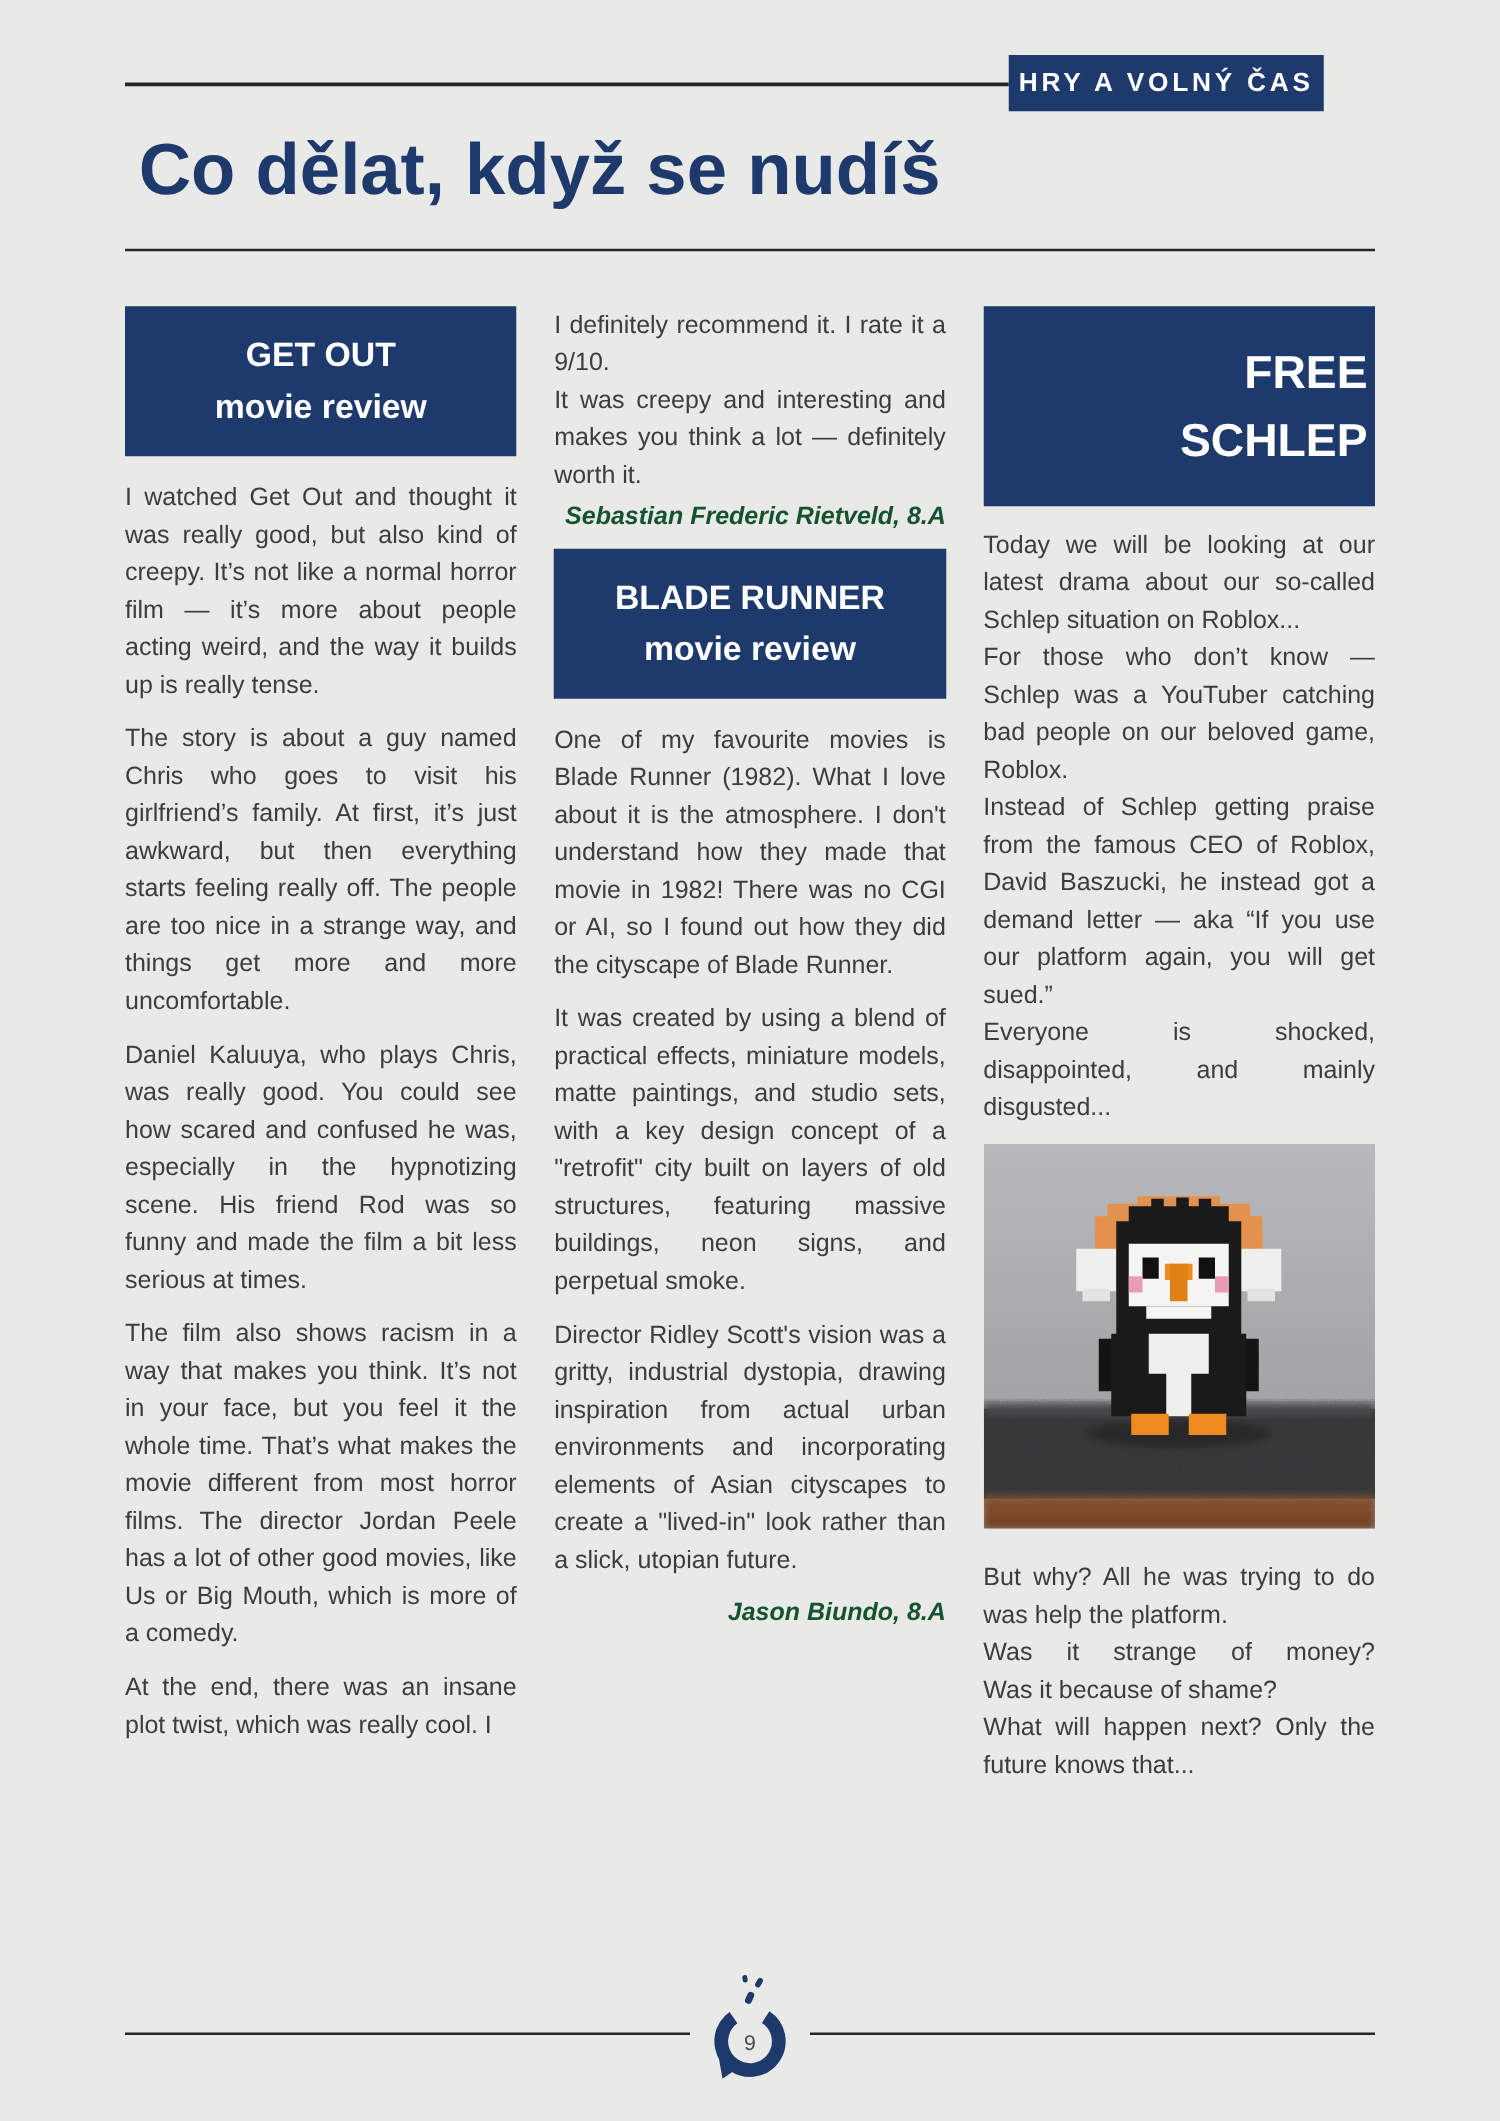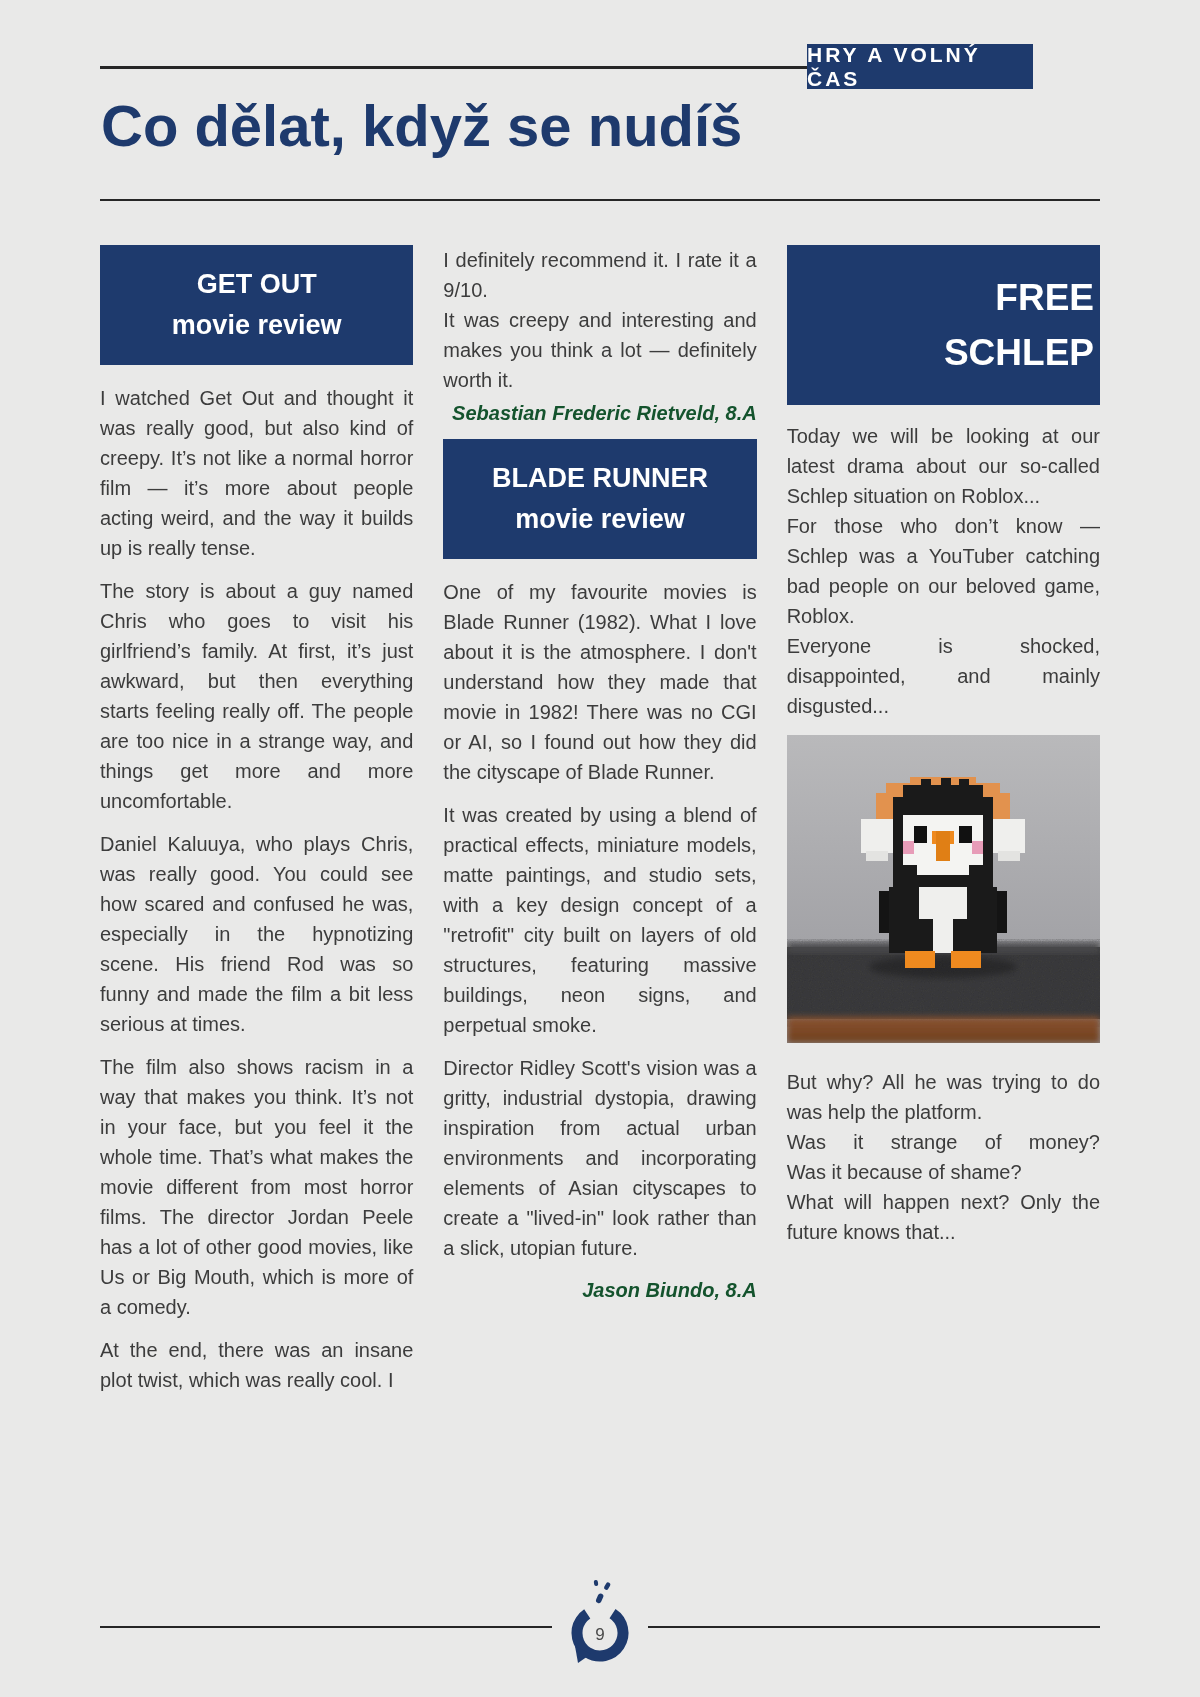--- a/index.html
+++ b/index.html
@@ -5,26 +5,26 @@
   html,body { margin:0; padding:0; }
   body { font-family:"Liberation Sans", sans-serif; }
   .page {
     position:relative; width:1200px; height:1697px;
     background:#e9e9e8; overflow:hidden;
   }
 
   
   .top-rule { position:absolute; left:100px; top:66px; width:707px; height:3px; background:#262626; }
   .section-badge {
-    position:absolute; left:807px; top:44px; width:226px; height:45px;
+    position:absolute; left:807px; top:44px; width:252px; height:45px;
     background:#1e3a6d; color:#ffffff; font-weight:700; font-size:21px;
     letter-spacing:3px; display:flex; align-items:center; justify-content:center;
   }
   .page-title {
-    position:absolute; left:97px; top:88px; margin:4px;
+    position:absolute; left:97px; top:88px; margin:14px;
     color:#1e3a6d; font-size:58px; font-weight:700; letter-spacing:0px;
   }
   .rule2 { position:absolute; left:100px; top:199px; width:1000px; height:2px; background:#262626; }
 
   
   .content {
     position:absolute; left:100px; top:245px; width:1000px;
     display:grid; grid-template-columns:1fr 1fr 1fr; column-gap:30px;
   }
   .col { min-width:0; }
@@ -107,20 +107,21 @@
       <div class="sig">Jason Biundo, 8.A</div>
     </div>
 
     <div class="col">
       <div class="navy-box free-box">
         <div class="bl">FREE</div>
         <div class="bl">SCHLEP</div>
       </div>
       <p class="body tight">Today we will be looking at our latest drama about our so-called Schlep situation on Roblox...</p>
       <p class="body tight">For those who don’t know — Schlep was a YouTuber catching bad people on our beloved game, Roblox.</p>
+      <p class="body tight">Instead of Schlep getting praise from the famous CEO of Roblox, David Baszucki, he instead got a demand letter — aka “If you use our platform again, you will get sued.”</p>
       <p class="body tight">Everyone is shocked, disappointed, and mainly disgusted...</p>
 
       <div class="photo">
         <svg width="313" height="308" viewBox="0 0 313 308" xmlns="http://www.w3.org/2000/svg">
           <defs>
             <linearGradient id="bgGrad" x1="0" y1="0" x2="0" y2="1">
               <stop offset="0" stop-color="#b9b9bb"></stop>
               <stop offset="0.7" stop-color="#a2a2a6"></stop>
               <stop offset="1" stop-color="#8e8e92"></stop>
             </linearGradient>

